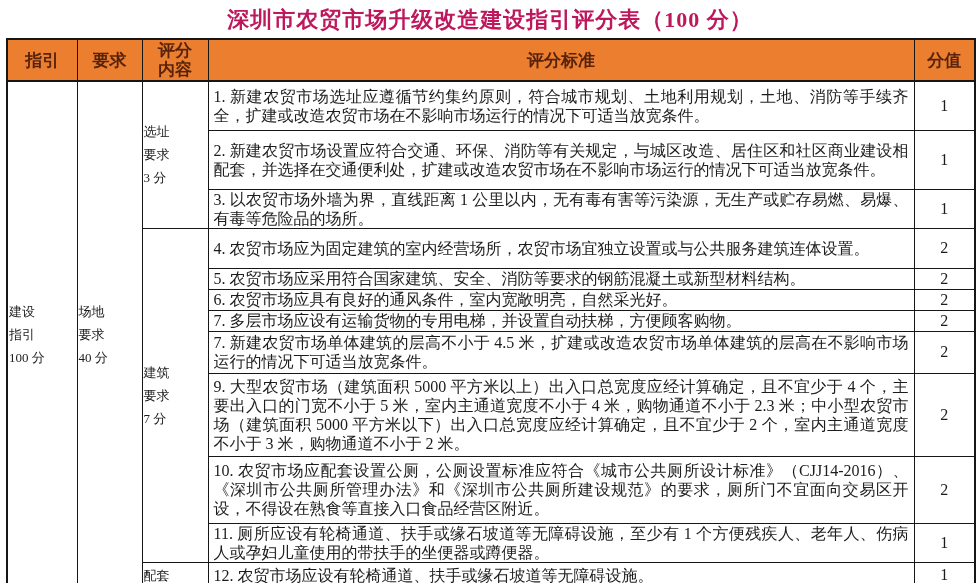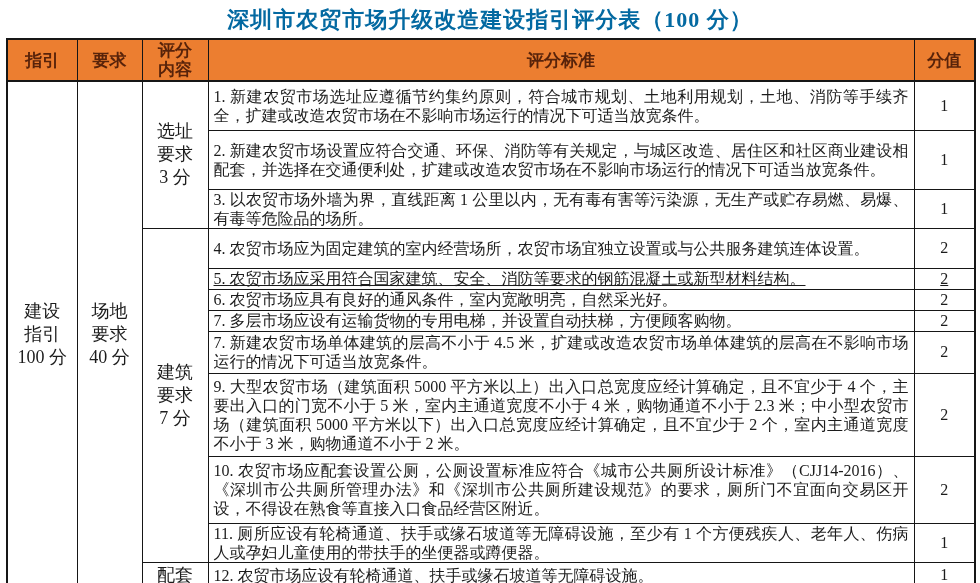--- a/index.html
+++ b/index.html
@@ -16,21 +16,21 @@
     font-family: "Liberation Serif", "DejaVu Serif", serif;
     color: var(--body-text);
     overflow: hidden;
   }
   .page-title {
     height: 38px;
     line-height: 40px;
     text-align: center;
     font-weight: bold;
     font-size: 22px;
-    color: #0369a1;
+    color: #be185d;
     letter-spacing: 1px;
   }
   table.score-table {
     border-collapse: collapse;
     table-layout: fixed;
     width: 968px;
     margin: 0 6px;
     border: 2px solid var(--border);
   }
   .score-table th, .score-table td {
@@ -43,43 +43,42 @@
     color: var(--header-text);
     font-weight: bold;
     font-size: 17px;
     height: 42px;
     text-align: center;
     white-space: pre-line;
     line-height: 19px;
     border-bottom: 2px solid var(--border);
   }
   td.vert-cell {
-    text-align: center;
     vertical-align: middle;
     white-space: pre-line;
-    font-size: 18px;
+    font-size: 13px;
     line-height: 23px;
   }
   td.standard-cell {
     font-size: 16px;
     line-height: 19px;
     padding: 0 5px;
     vertical-align: middle;
     text-align: justify;
   }
   td.score-cell {
     text-align: center;
     vertical-align: middle;
     font-size: 16px;
   }
   tr.h49 { height: 49px; }
   tr.h59 { height: 59px; }
   tr.h38 { height: 38px; }
   tr.h40 { height: 40px; }
-  tr.h20 { height: 20px; text-decoration: underline; }
+  tr.h20 { height: 20px; }
   tr.h21 { height: 21px; padding-left: 20px; }
   tr.h42 { height: 42px; }
   tr.h83 { height: 83px; font-family: Liberation Serif, serif; }
   tr.h67 { height: 67px; }
   tr.h23 { height: 23px; }
 </style>
 </head>
 <body>
 
 <div class="page-title">深圳市农贸市场升级改造建设指引评分表（100 分）</div>

